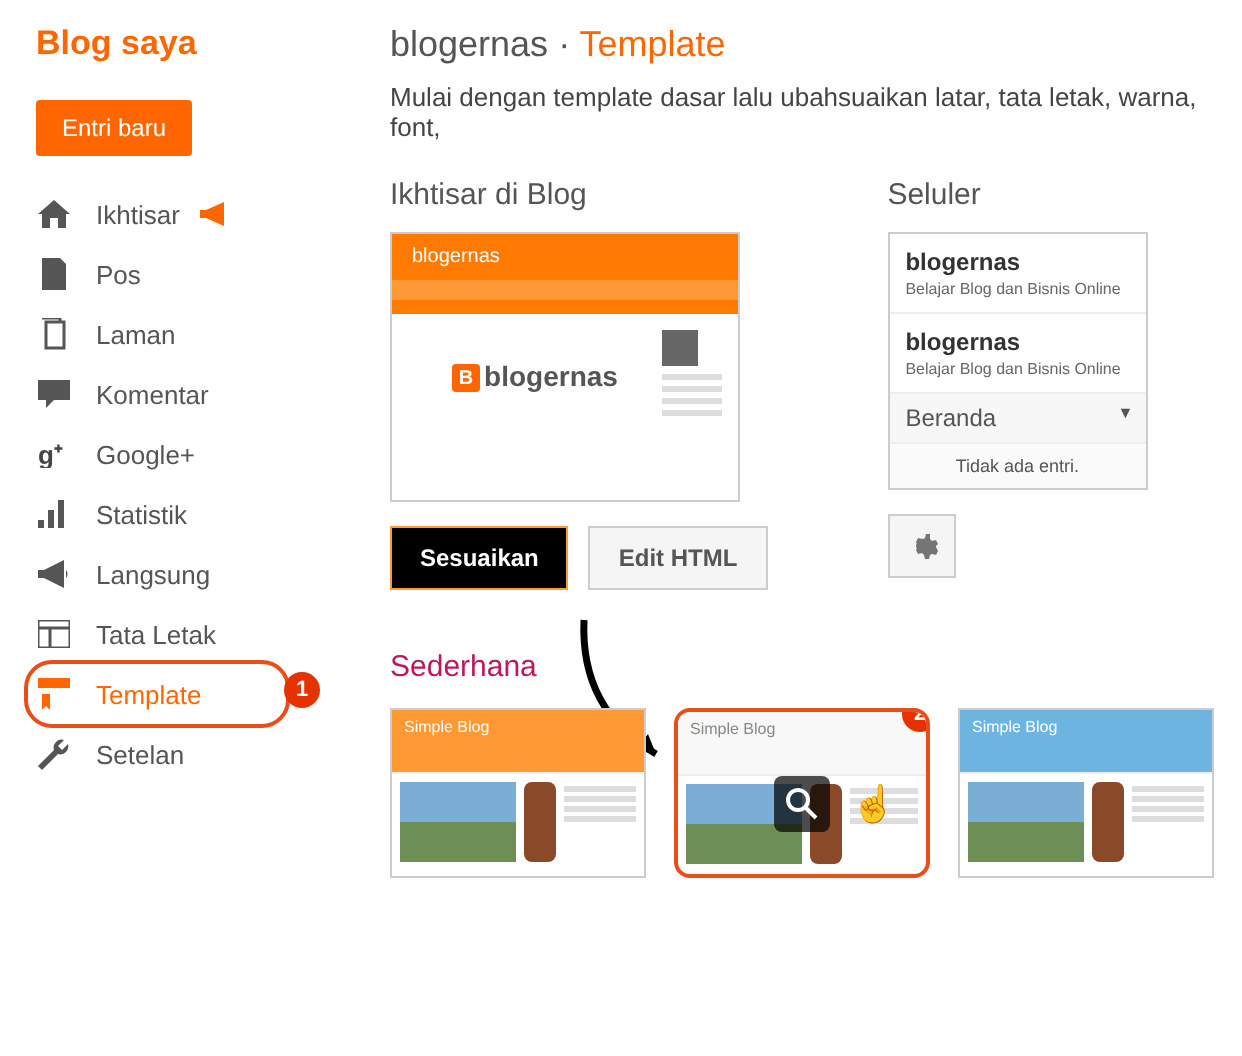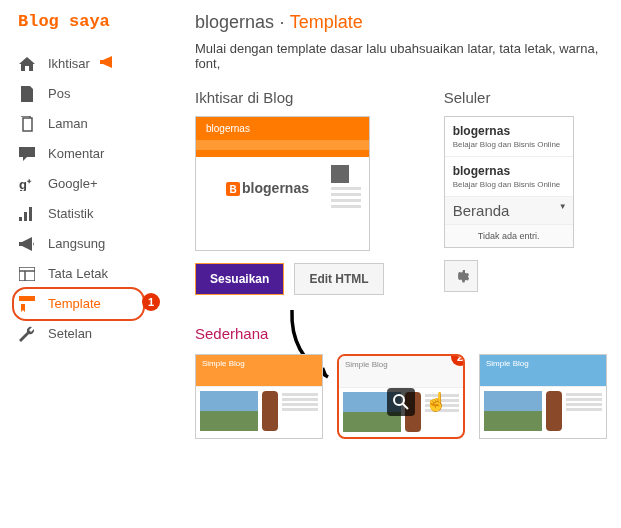--- a/index.html
+++ b/index.html
@@ -1,21 +1,21 @@
 <!DOCTYPE html>
 <html><head>
 <meta charset="utf-8">
 <style>
 * { margin:0; padding:0; box-sizing:border-box; }
 body { font-family: Arial, sans-serif; font-size:13px; color:#333; background:#fff; width:621px; }
 .container { display:flex; }
 .sidebar { width:175px; padding:12px 0 0 18px; }
-.blog-title { color:#ff6600; font-size:17px; font-weight:bold; margin-bottom:18px;font-family:Liberation Mono, monospace; }
+.blog-title { color:#ff6600; font-size:17px; font-weight:bold; margin-bottom:18px; }
 .new-entry { background:#ff6600; color:#fff; padding:7px 13px; font-size:12px; border-radius:2px; display:inline-block; margin-bottom:14px; }
-.nav-item { display:flex; padding:7px 0; color:#555; cursor:pointer; position:relative; }
+.nav-item { display:flex; align-items:center; padding:7px 0; color:#555; cursor:pointer; position:relative; }
 .nav-item .icon { width:18px; height:16px; margin-right:12px; display:flex; align-items:center; justify-content:center; color:#555; }
 .nav-item .icon svg { fill:#555; }
 .nav-item.active { position:relative; }
 .nav-item.active .highlight { position:absolute; left:-6px; top:-2px; right:30px; bottom:-2px; border:2px solid #e84d1a; border-radius:14px; }
 .nav-item.active .icon svg { fill:#ff6600; }
 .nav-item.active .label { color:#ff6600; }
 .announce { width:16px; height:12px; margin-left:10px; }
 .annot-1 { position:absolute; right:15px; top:4px; width:18px; height:18px; border-radius:50%; background:#e63200; color:#fff; font-size:11px; display:flex; align-items:center; justify-content:center; font-weight:bold; }
 .main { flex:1; padding:12px 0 0 20px; }
 .breadcrumb { font-size:18px; color:#555; margin-bottom:8px; }
@@ -31,26 +31,26 @@
 .pv-main { flex:1; display:flex; align-items:center; justify-content:center;text-align:center; }
 .pv-side { width:30px; }
 .pv-side .av { width:18px; height:18px; background:#666; margin-bottom:4px; }
 .pv-side .ln { height:3px; background:#ddd; margin-bottom:3px; }
 .logo-txt { font-size:14px; font-weight:bold; color:#555; }
 .logo-txt .o { color:#ff6600; display:inline-flex; align-items:center; justify-content:center; width:14px; height:14px; background:#ff6600; color:#fff; font-size:10px; border-radius:2px; margin-right:2px; vertical-align:middle; }
 .preview-mobile { width:130px; border:1px solid #ccc; background:#fff; font-size:10px; }
 .pm-block { padding:7px 8px; border-bottom:1px solid #eee; }
 .pm-block .t1 { font-size:12px; font-weight:bold; color:#333; }
 .pm-block .t2 { font-size:8px; color:#666; margin-top:2px; }
-.pm-sel { padding:5px 8px; font-size:15px; color:#555; border-bottom:1px solid #eee; background:#f7f7f7; position:relative; }
+.pm-sel { padding:5px 8px; font-size:12px; color:#555; border-bottom:1px solid #eee; background:#f7f7f7; position:relative; }
 .pm-sel::after { content:"▼"; position:absolute; right:6px; font-size:8px; }
 .pm-empty { padding:6px 8px; font-size:9px; text-align:center; color:#555; background:#fafafa; }
 .actions { display:flex; gap:10px; margin-top:12px; position:relative; }
 .btn { padding:8px 14px; font-size:12px; border:1px solid #ccc; background:#f5f5f5; color:#555; cursor:pointer; font-weight:bold; }
-.btn.primary { background:#4c1d95; border-color:#ff9933; color:#fff; }
+.btn.primary { background:#000000; border-color:#ff9933; color:#fff; }
 .gear-btn { width:34px; height:32px; border:1px solid #ccc; background:#f5f5f5; display:flex; align-items:center; justify-content:center; margin-top:12px; cursor:pointer; }
 .arrow { position:absolute; left:280px; top:305px; pointer-events:none; }
 .section-simple { margin-top:30px; }
 .section-simple h3 { font-size:15px; font-weight:normal; color:#be185d; margin-bottom:12px; }
 .thumbs { display:flex; gap:14px; }
 .thumb { width:128px; height:85px; border:1px solid #ccc; background:#fff; position:relative; overflow:hidden; }
 .thumb.sel { border:2px solid #e84d1a; border-radius:8px; }
 .th-head { height:32px; background:#f8f8f8; border-bottom:1px solid #eee; color:#888; font-size:8px; padding:4px 6px; }
 .thumb.t1 .th-head { background:#ff9933; color:#fff; }
 .thumb.t3 .th-head { background:#6db4e0; color:#fff; }
@@ -62,20 +62,21 @@
 .thumb .overlay { position:absolute; left:48px; top:32px; width:28px; height:28px; background:rgba(0,0,0,0.7); border-radius:4px; display:flex; align-items:center; justify-content:center; }
 .thumb .cursor { position:absolute; right:15px; top:35px; font-size:18px; }
 .annot-2 { position:absolute; right:-6px; top:-8px; width:18px; height:18px; border-radius:50%; background:#e63200; color:#fff; font-size:11px; display:flex; align-items:center; justify-content:center; font-weight:bold; z-index:2; }
 </style>
 </head>
 <body>
 
 <div class="container">
   <div class="sidebar">
     <div class="blog-title">Blog saya</div>
+    <div class="new-entry">Entri baru</div>
 
     <div class="nav-item">
       <span class="icon">
           <svg width="16" height="14" viewBox="0 0 16 14">
             <path d="M8 0L0 7h2v7h4V9h4v5h4V7h2z"></path>
           </svg>
         </span>
       <span class="label">Ikhtisar</span>
       <span class="announce"><svg width="16" height="12" viewBox="0 0 16 12">
             <path fill="#ff6600" d="M0 4h3l9-4v12L3 8H0z"></path>

